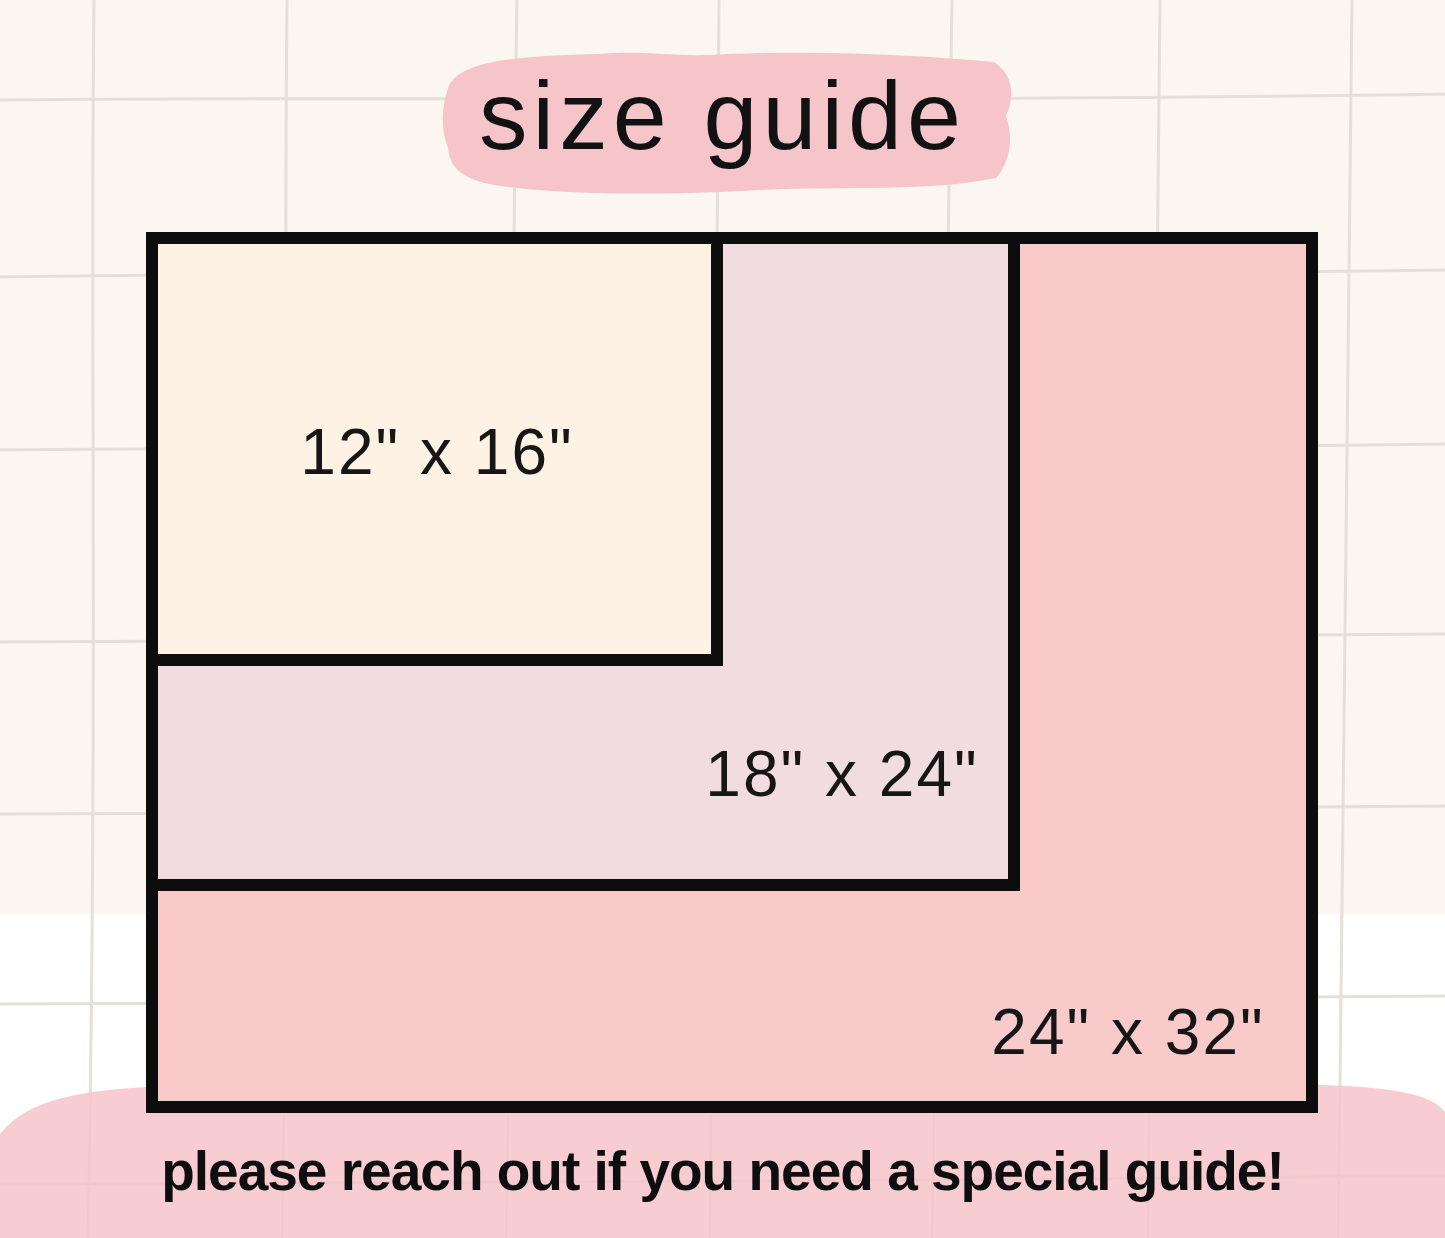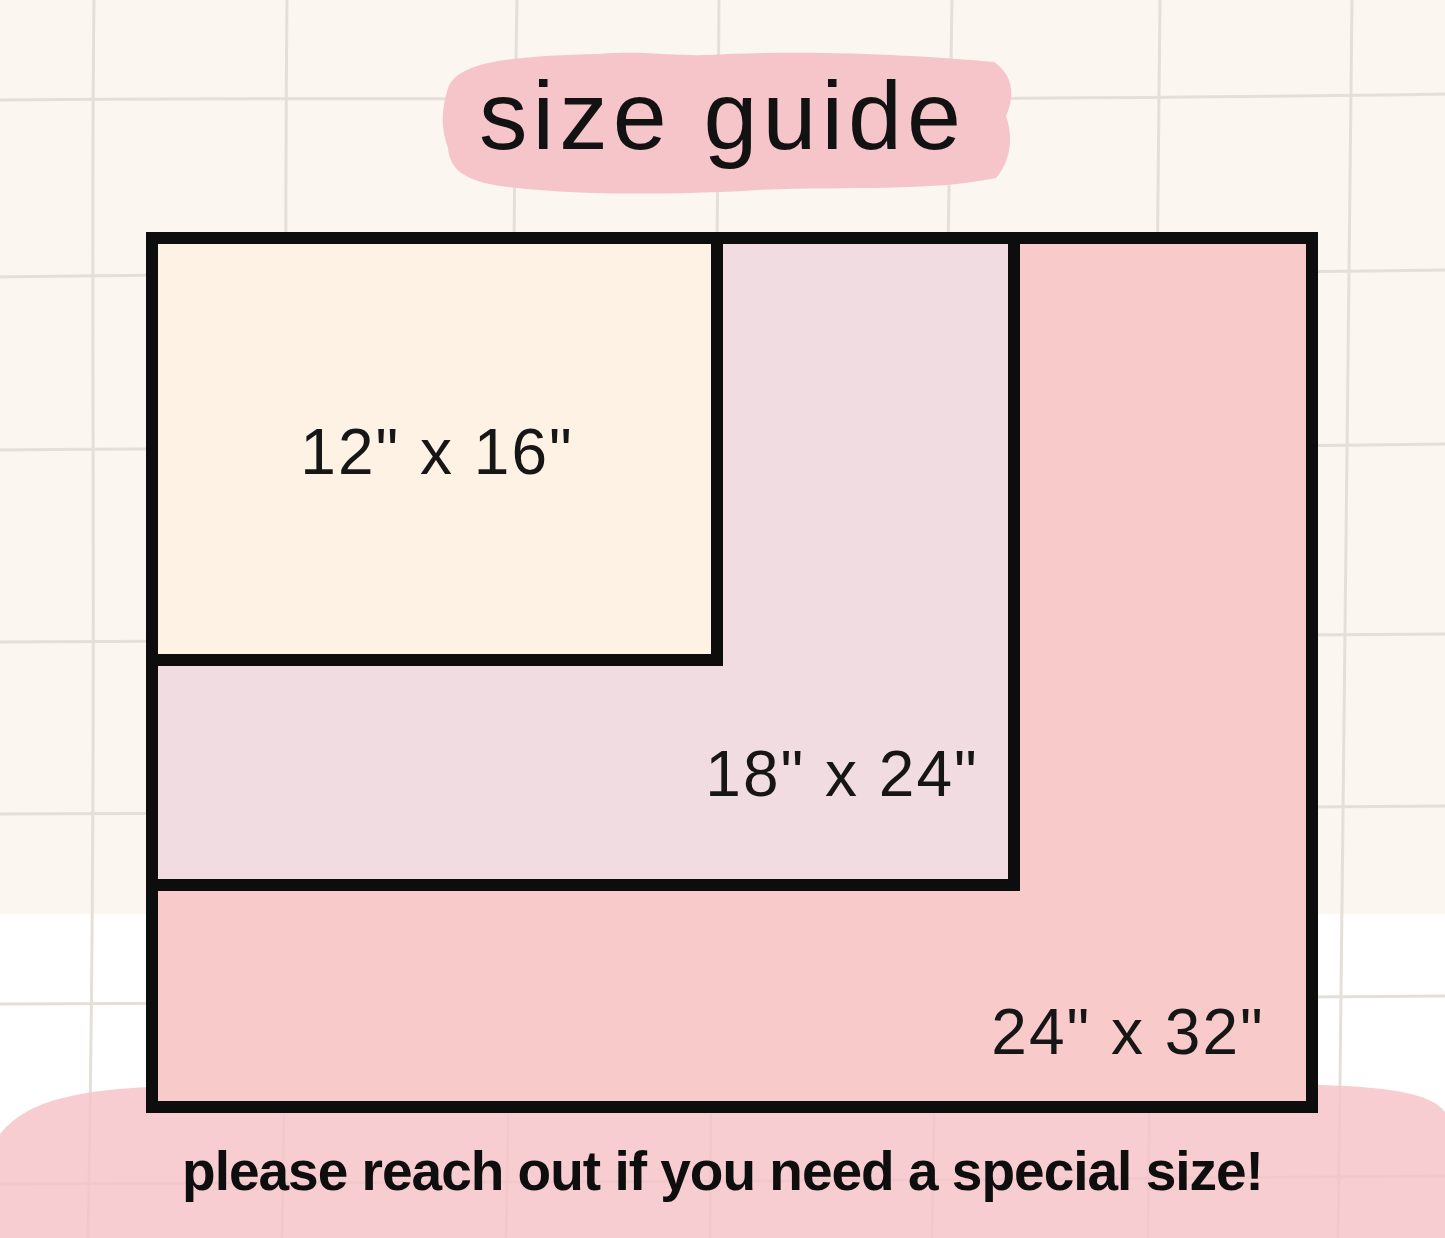--- a/index.html
+++ b/index.html
@@ -131,15 +131,15 @@
   <div class="diagram">
     <div class="rect rect-24x32" style="background-color: rgb(248, 202, 202);"></div>
     <div class="rect rect-18x24" style="background-color: rgb(241, 220, 225);"></div>
     <div class="rect rect-12x16" style="background-color: rgb(253, 242, 227);"></div>
 
     <div class="size-label label-12">12" x 16"</div>
     <div class="size-label label-18">18" x 24"</div>
     <div class="size-label label-24">24" x 32"</div>
   </div>
 
-  <div class="footer-note">please reach out if you need a special size!</div>
+  <div class="footer-note">please reach out if you need a special guide!</div>
 
 </div>
 
 </body></html>

